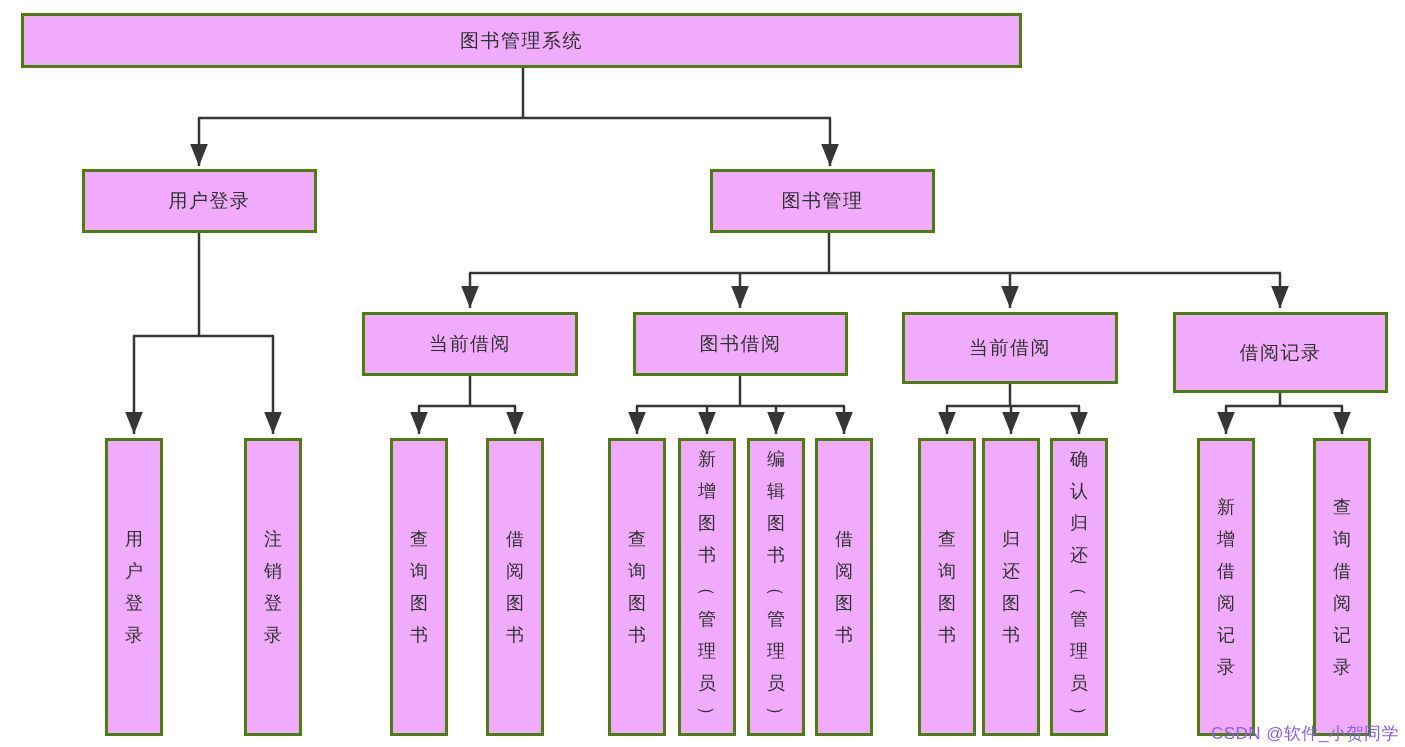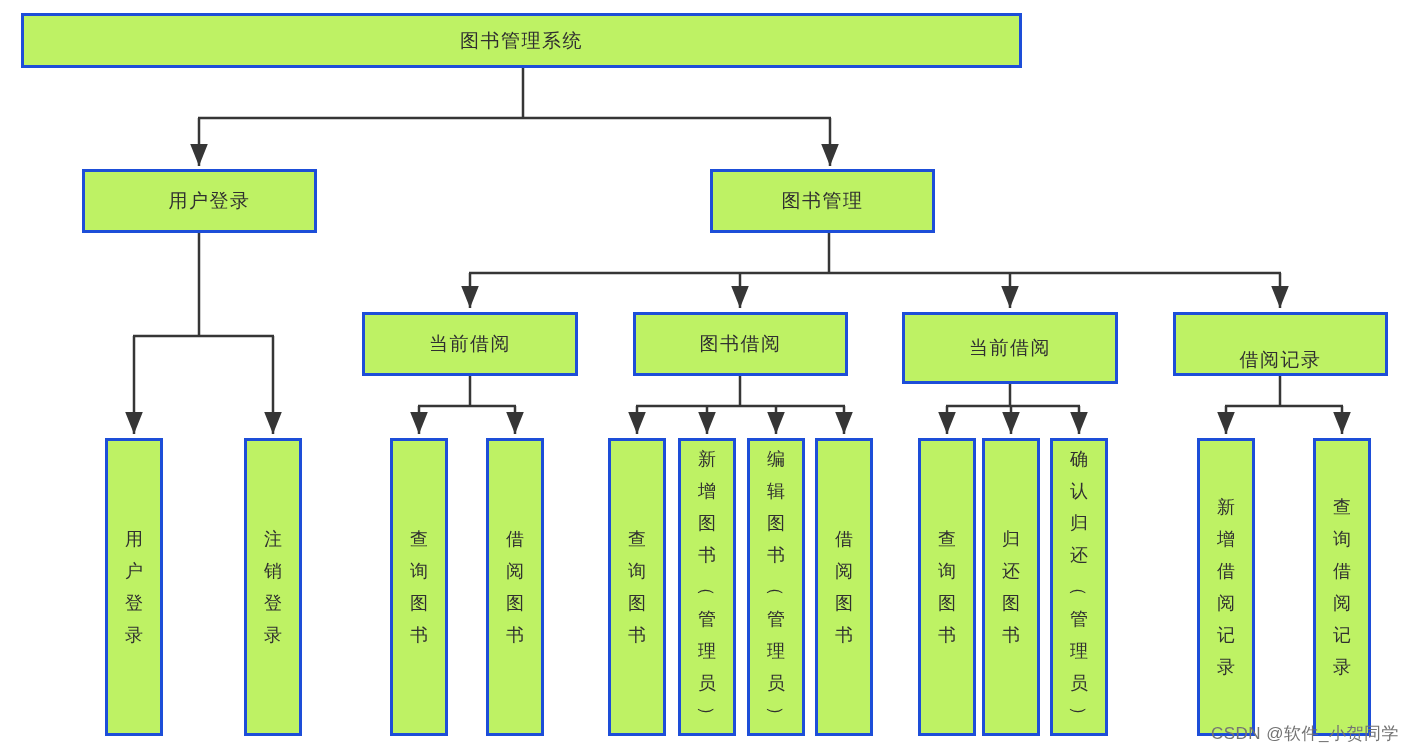--- a/index.html
+++ b/index.html
@@ -12,22 +12,22 @@
     overflow: hidden;
   }
   svg.connectors {
     position: absolute;
     left: 0; top: 0;
     width: 1405px; height: 747px;
   }
   .node {
     position: absolute;
     box-sizing: border-box;
-    border: 3px solid #1d4ed8;
-    background: #bef264;
+    border: 3px solid #4d7c0f;
+    background: #f0abfc;
     display: flex;
     align-items: center;
     justify-content: center;
     color: #303030;
   }
   .h-node { font-size: 19px; letter-spacing: 1.5px; white-space: nowrap; }
   .v-node { flex-direction: column; font-size: 18px; width: 58px; top: 438px; height: 298px; }
   .v-label { display: block; }
   .vchar {
     display: block;
@@ -35,21 +35,21 @@
     line-height: 32px;
     width: 100%;
     text-align: center;
   }
   .vchar.rot { transform: rotate(90deg); }
   .watermark {
     position: absolute;
     right: 6px;
     bottom: 2px;
     font-size: 17px;
-    color: #737373;
+    color: #8b5cf6;
     letter-spacing: 0.5px;
     white-space: nowrap;
     margin-top: 44px;
   }
 </style>
 </head>
 <body>
 
 <div class="canvas">
 
@@ -116,21 +116,21 @@
 
   <div class="node h-node" style="left:362px; top:312px; width:216px; height:64px;">
     <span>当前借阅</span>
   </div>
   <div class="node h-node" style="left:633px; top:312px; width:215px; height:64px;">
     <span>图书借阅</span>
   </div>
   <div class="node h-node" style="left:902px; top:312px; width:216px; height:72px;">
     <span>当前借阅</span>
   </div>
-  <div class="node h-node" style="left:1173px; top:312px; width:215px; height:64px;align-items:flex-end;">
+  <div class="node h-node" style="left:1173px; top:312px; width:215px; height:81px;">
     <span>借阅记录</span>
   </div>
 
   <div class="node v-node" style="left:105px;">
     <span class="v-label">
         <span class="vchar">用</span>
         <span class="vchar">户</span>
         <span class="vchar">登</span>
         <span class="vchar">录</span>
       </span>

